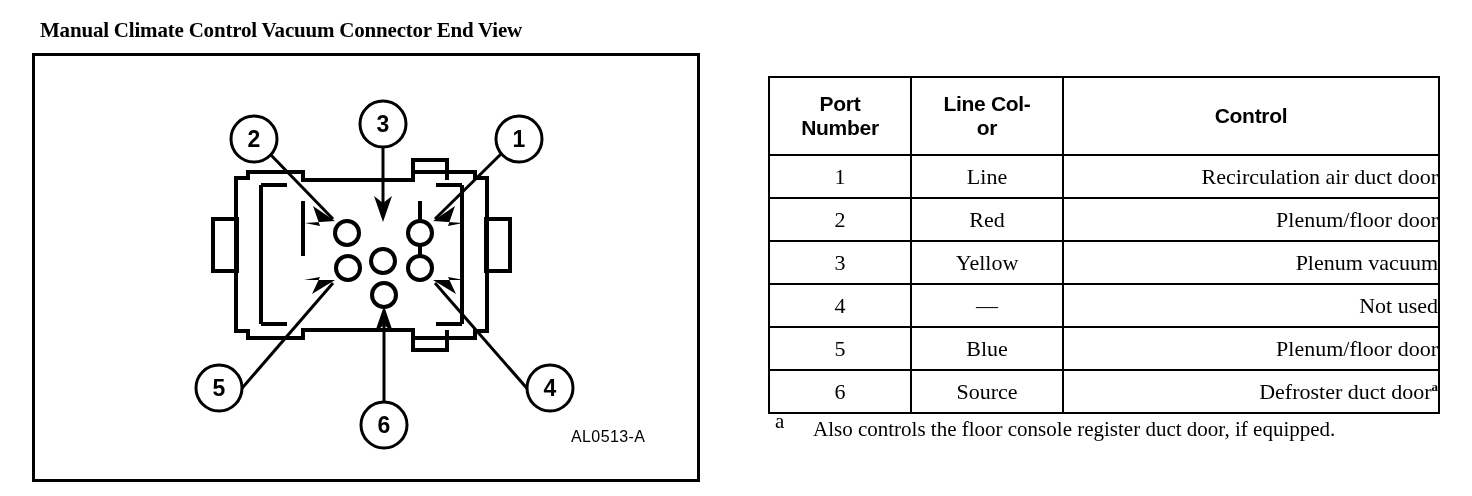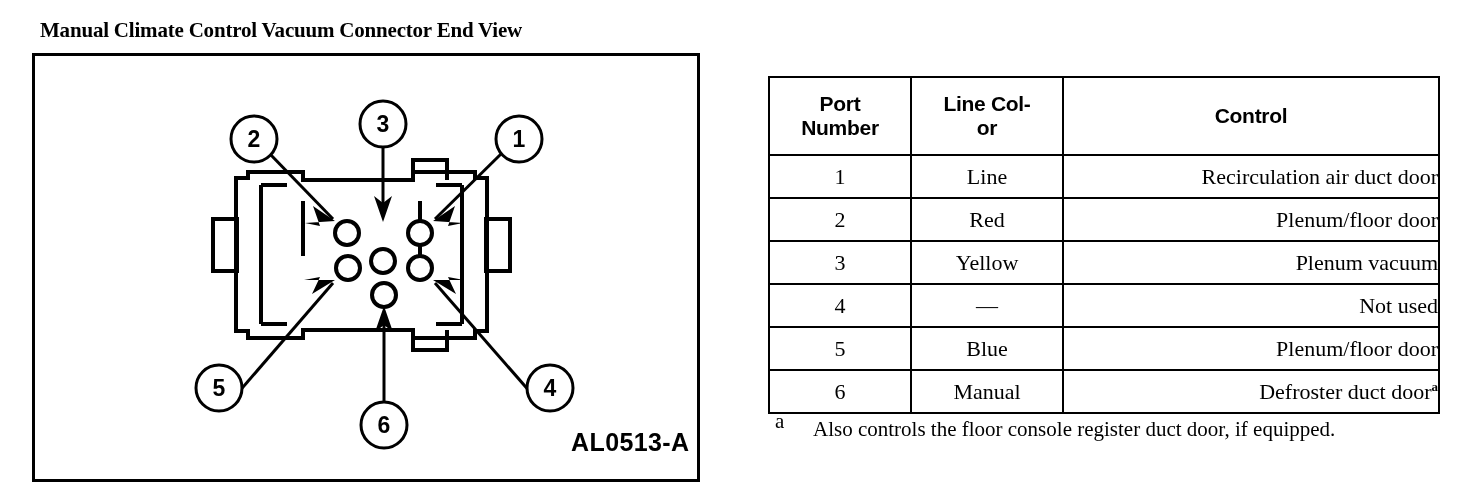--- a/index.html
+++ b/index.html
@@ -41,22 +41,22 @@
   #connector-svg {
     position: absolute;
     left: 0;
     top: 0;
   }
   #part-number {
     position: absolute;
     left: 536px;
     top: 372px;
     font-family: "Liberation Sans", sans-serif;
-    font-weight: bold;
-    font-size: 25px;
+    font-weight: normal;
+    font-size: 16px;
     letter-spacing: 0.4px;
     text-align: center;
   }
 
   
   #port-table-wrap {
     position: absolute;
     left: 768px;
     top: 76px;
     width: 664px;
@@ -260,21 +260,21 @@
         <td class="col-color dash-cell">—</td>
         <td class="col-func"><span>Not used</span></td>
       </tr>
       <tr>
         <td class="col-port">5</td>
         <td class="col-color">Blue</td>
         <td class="col-func"><span>Plenum/floor door</span></td>
       </tr>
       <tr>
         <td class="col-port">6</td>
-        <td class="col-color">Manual</td>
+        <td class="col-color">Source</td>
         <td class="col-func"><span>Defroster duct door</span><span class="fn-mark">a</span></td>
       </tr>
     </tbody>
   </table>
 </div>
 
 <div id="table-footnote">
   <span class="fn-id">a</span>
   <span class="fn-text">Also controls the floor console register duct door, if equipped.</span>
 </div>

